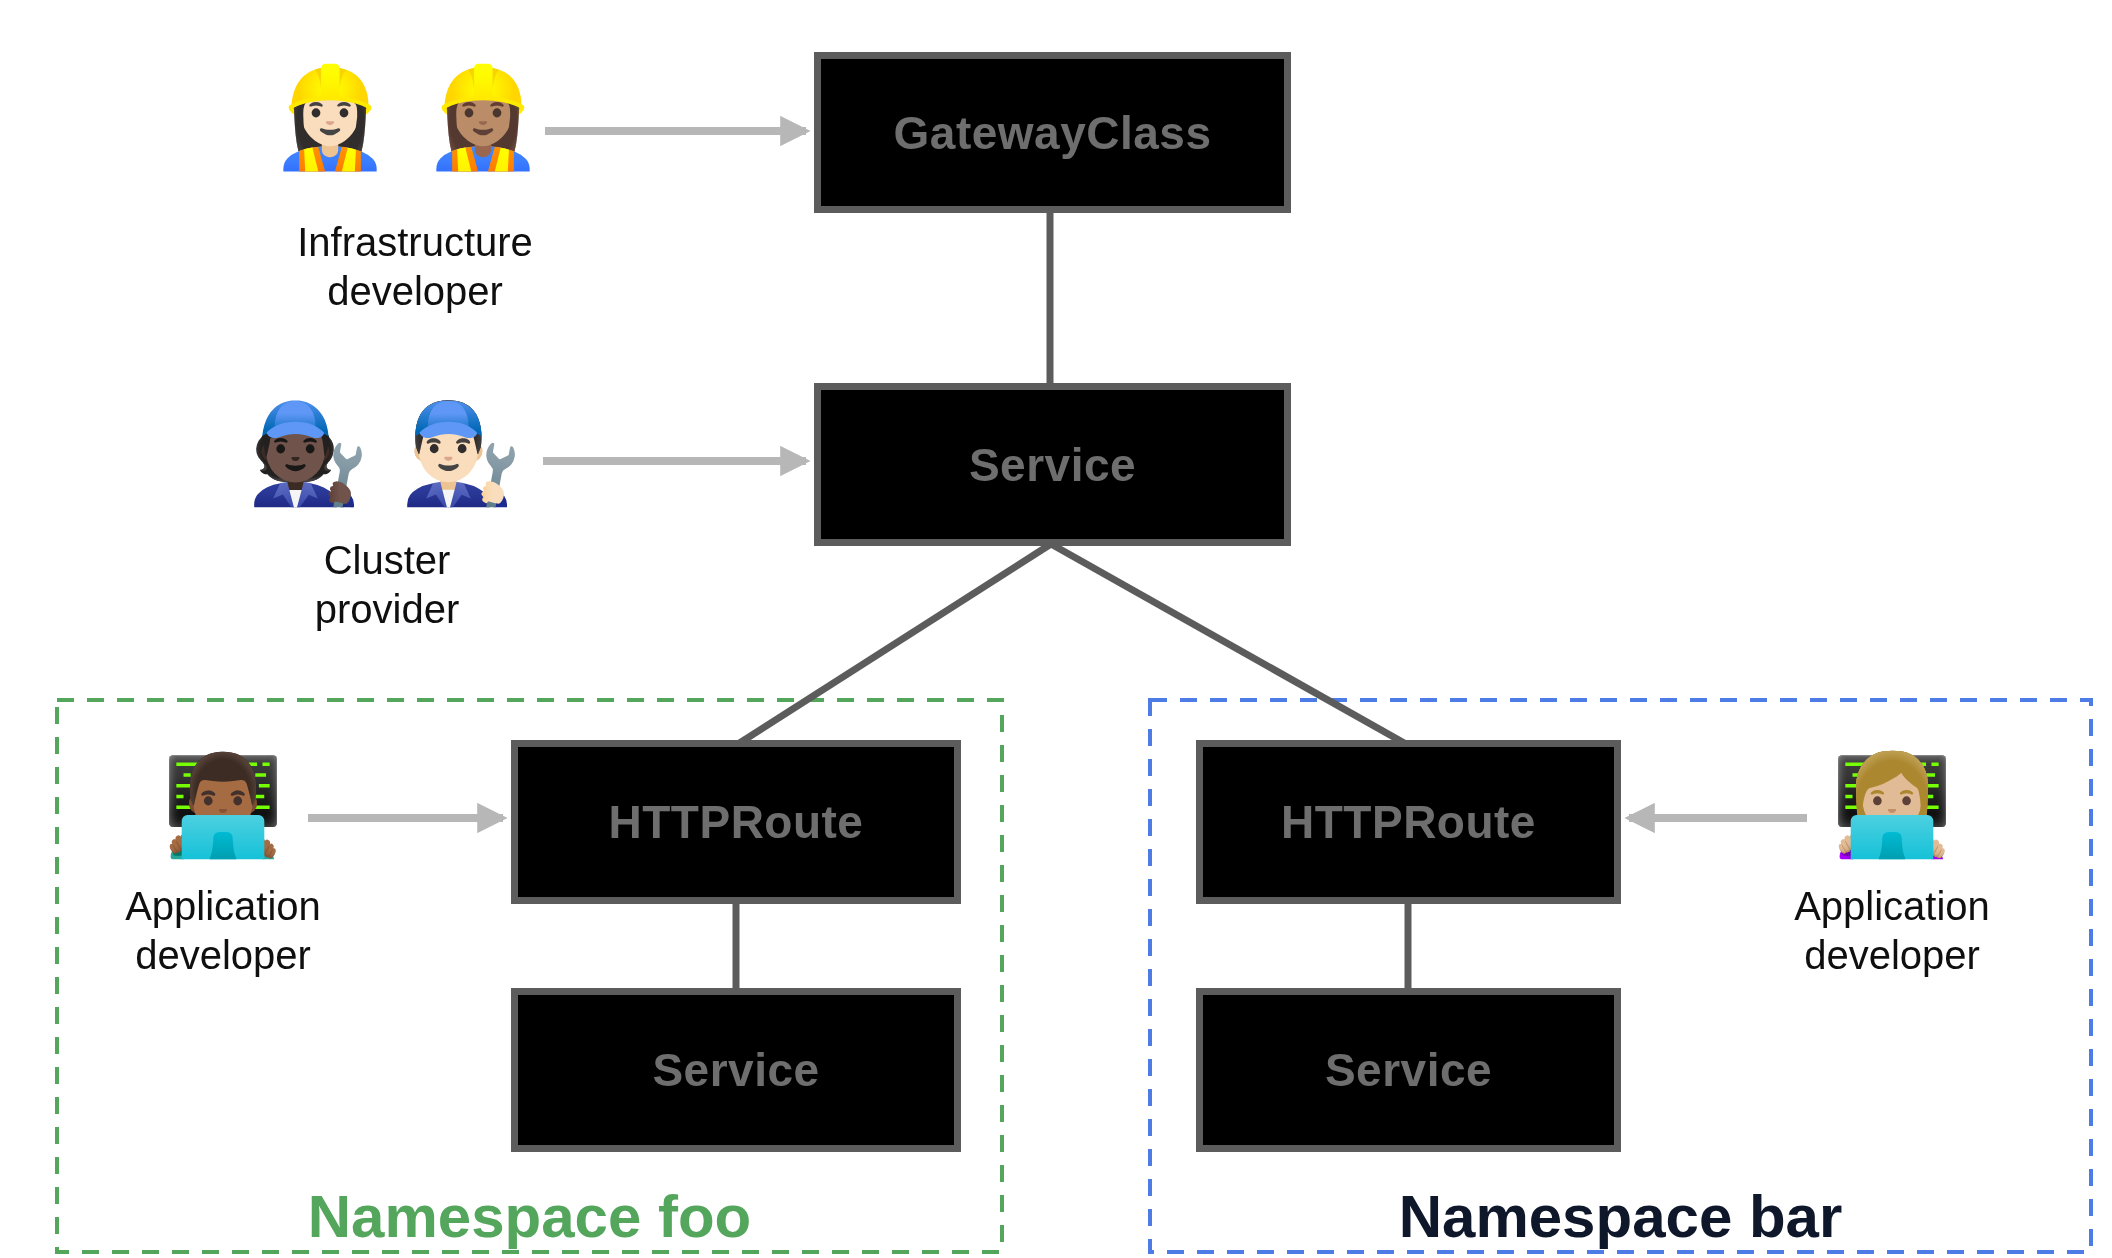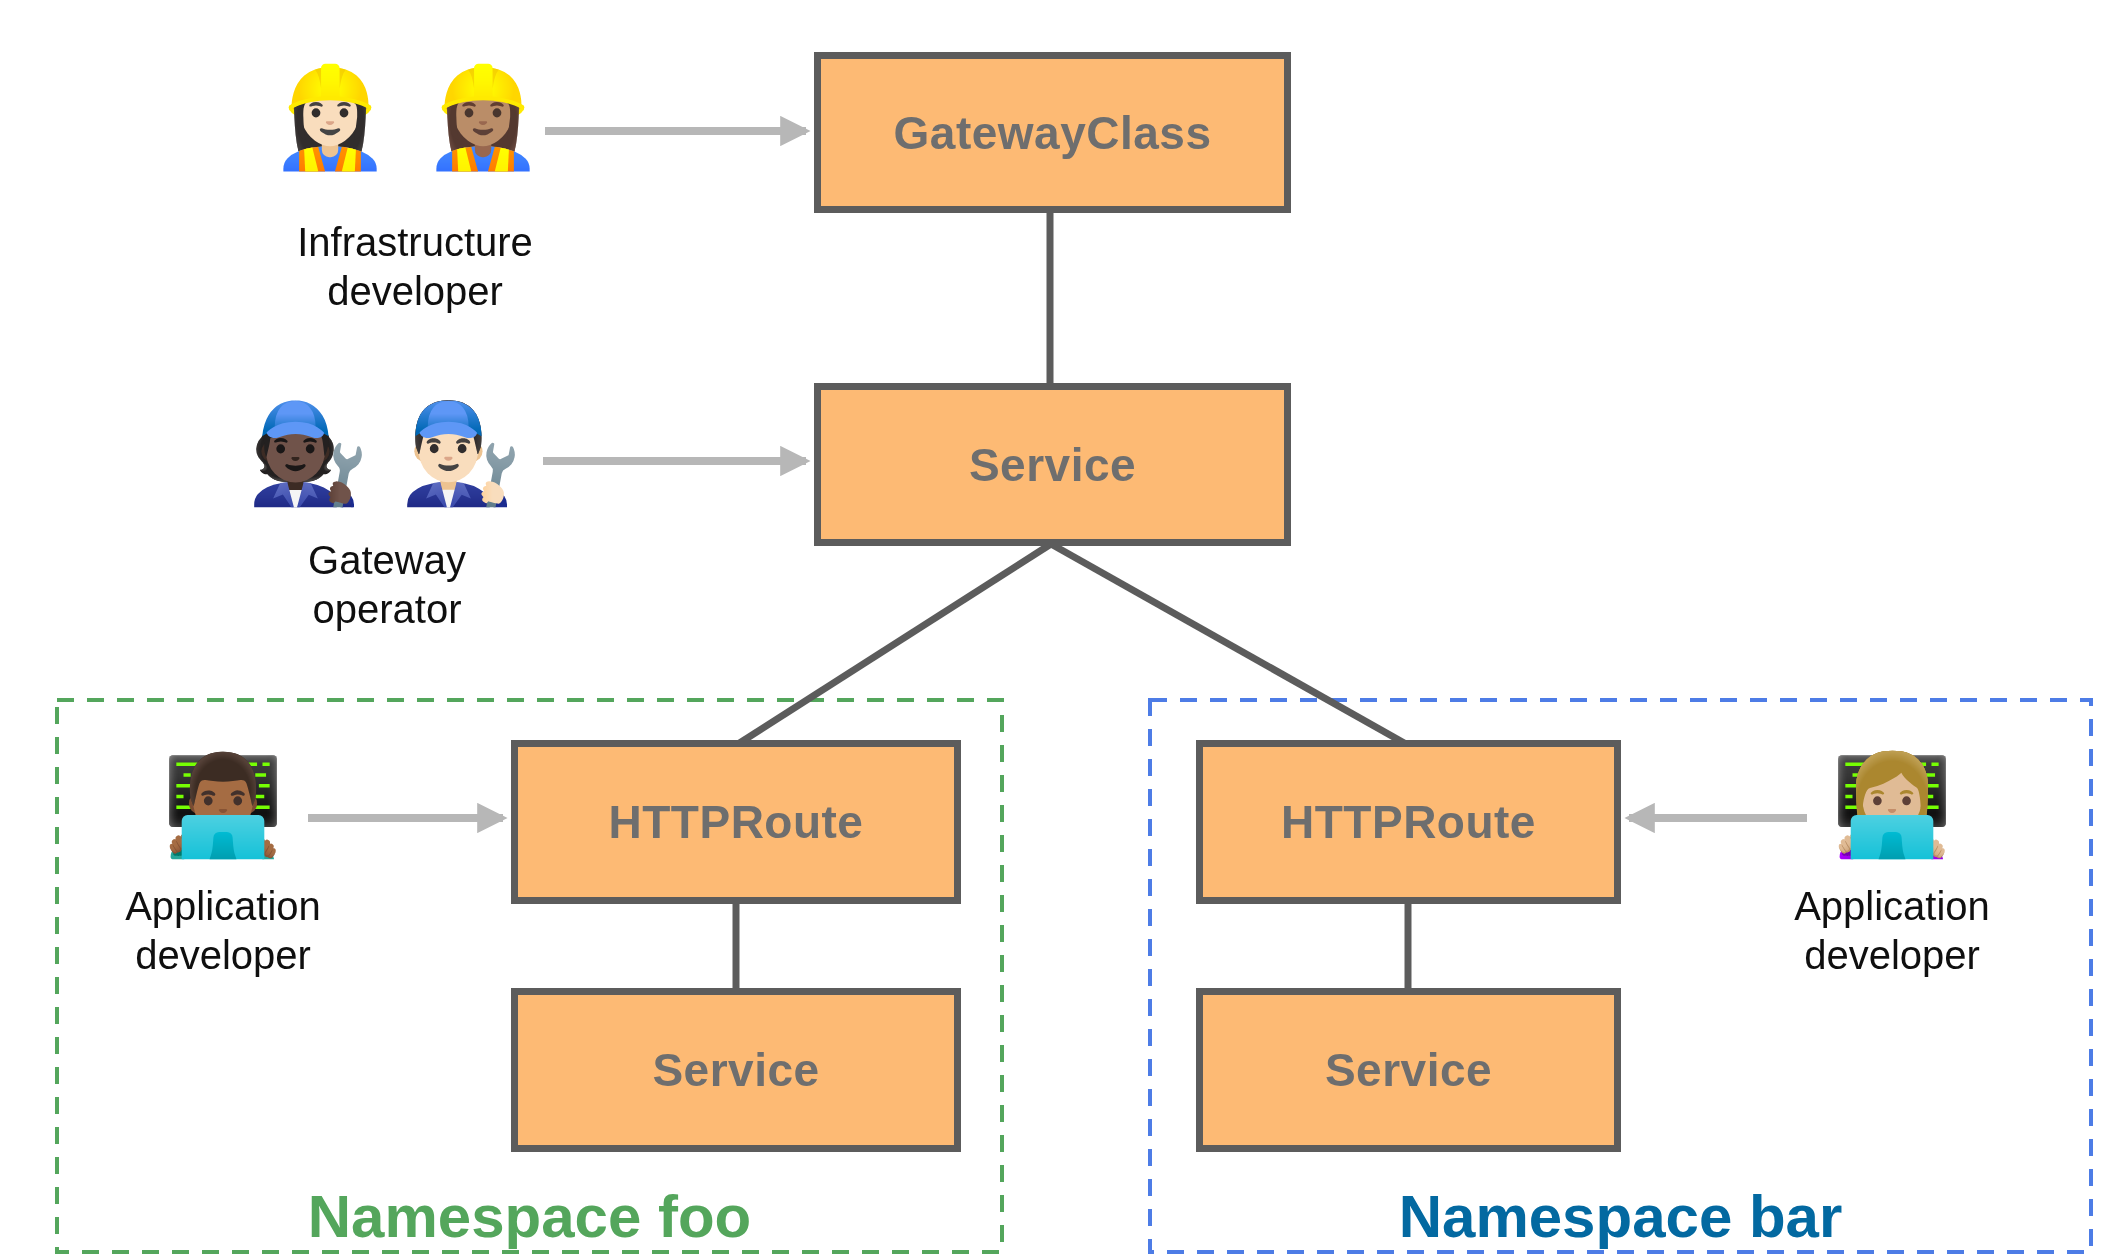--- a/index.html
+++ b/index.html
@@ -13,21 +13,21 @@
   }
   #wires {
     position: absolute;
     left: 0; top: 0;
     width: 2112px; height: 1258px;
   }
   .node-box {
     position: absolute;
     box-sizing: border-box;
     border: 7px solid #5c5c5c;
-    background: #fdba74;
+    background: #000000;
     display: flex;
     align-items: center;
     justify-content: center;
     font-weight: bold;
     font-size: 46px;
     letter-spacing: 0.5px;
     color: #6e6e6e;
     z-index: 2;
   }
   .emoji {
@@ -47,21 +47,21 @@
     z-index: 3;
   }
   .ns-label {
     position: absolute;
     text-align: center;
     font-weight: bold;
     font-size: 60px;
     z-index: 3;
   }
   .ns-label.foo { color: #54a65c; }
-  .ns-label.bar { color: #0369a1; }
+  .ns-label.bar { color: #0f172a; }
 
   
   #box-gateway-class { left: 814px; top: 52px;  width: 477px; height: 161px; }
   #box-gateway       { left: 814px; top: 383px; width: 477px; height: 163px; }
   #box-httproute-foo { left: 511px; top: 740px; width: 450px; height: 164px; }
   #box-service-foo   { left: 511px; top: 988px; width: 450px; height: 164px; }
   #box-httproute-bar { left: 1196px; top: 740px; width: 425px; height: 164px; }
   #box-service-bar   { left: 1196px; top: 988px; width: 425px; height: 164px; }
 
   #emoji-infra   { left: 267px;  top: 56px;  width: 280px; }
@@ -119,21 +119,21 @@
     <span>HTTPRoute</span>
   </div>
   <div class="node-box" id="box-service-bar">
     <span>Service</span>
   </div>
 
   <div class="emoji" id="emoji-infra">👷🏻‍♀️ 👷🏽‍♀️</div>
   <div class="person-label" id="label-infra">Infrastructure developer</div>
 
   <div class="emoji" id="emoji-cluster">🧑🏿‍🔧 👨🏻‍🔧</div>
-  <div class="person-label" id="label-cluster">Gateway operator</div>
+  <div class="person-label" id="label-cluster">Cluster provider</div>
 
   <div class="emoji" id="emoji-dev-foo">👨🏾‍💻</div>
   <div class="person-label" id="label-dev-foo">Application developer</div>
 
   <div class="emoji" id="emoji-dev-bar">👩🏼‍💻</div>
   <div class="person-label" id="label-dev-bar">Application developer</div>
 
   <div class="ns-label foo" id="ns-label-foo">Namespace foo</div>
   <div class="ns-label bar" id="ns-label-bar">Namespace bar</div>
 

